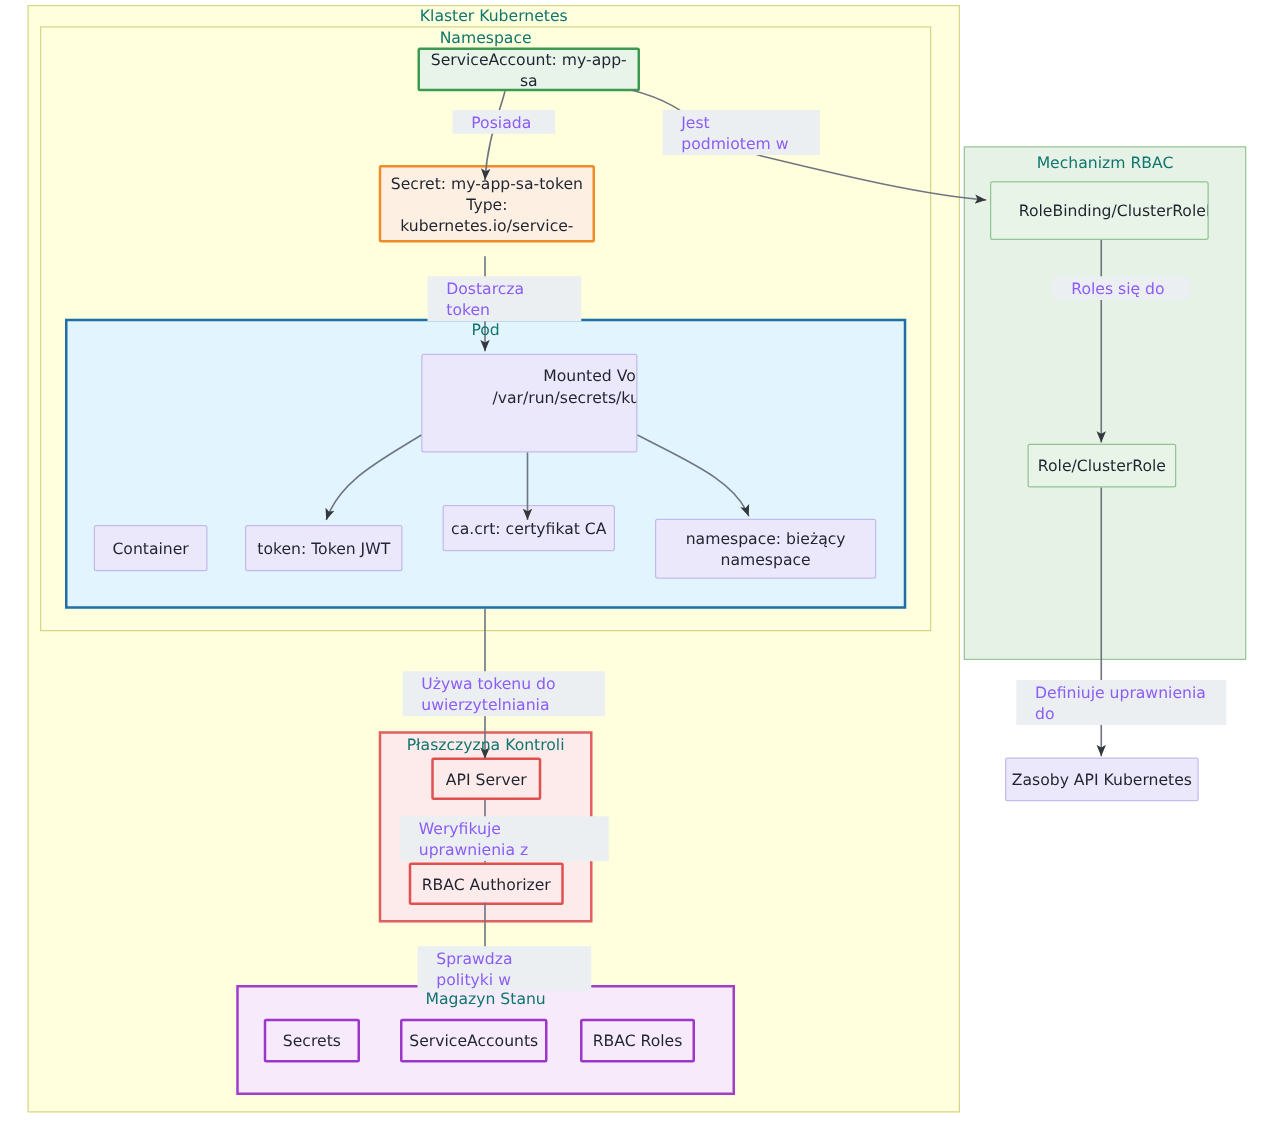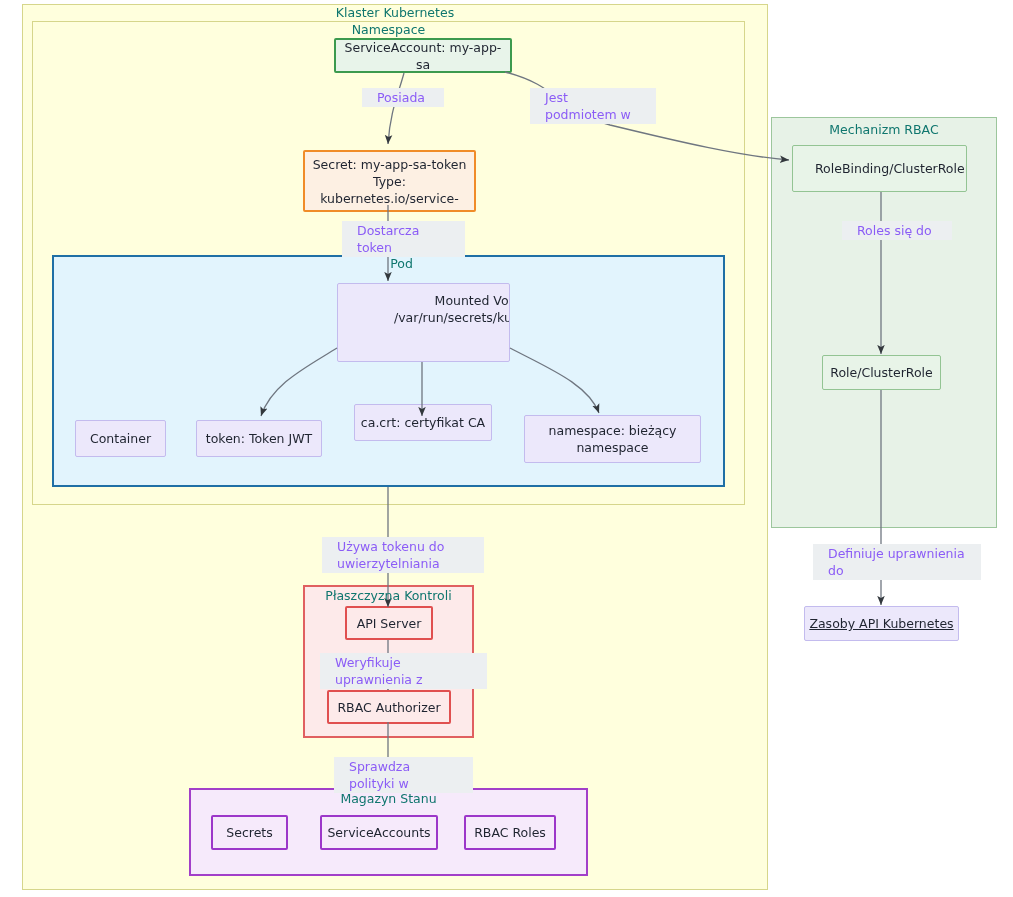--- a/index.html
+++ b/index.html
@@ -101,21 +101,21 @@
 
 <div id="canvas">
 
   <div class="grp g-cluster" style="left:22px; top:4px; width:746px; height:886px;"></div>
   <div class="grp-title" style="left:22px; top:5px; width:746px;">Klaster Kubernetes</div>
 
   <div class="grp g-namespace" style="left:32px; top:21px; width:713px; height:484px;"></div>
   <div class="grp-title" style="left:32px; top:22px; width:713px;">Namespace</div>
 
   <div class="grp g-pod" style="left:52px; top:255px; width:673px; height:232px;"></div>
-  <div class="grp-title" style="left:52px; top:256px; width:673px;margin-left:13px;">Pod</div>
+  <div class="grp-title" style="left:52px; top:256px; width:673px;">Pod</div>
 
   <div class="grp g-rbac" style="left:771px; top:117px; width:226px; height:411px;"></div>
   <div class="grp-title" style="left:771px; top:122px; width:226px;">Mechanizm RBAC</div>
 
   <div class="grp g-control" style="left:303px; top:585px; width:171px; height:153px;"></div>
   <div class="grp-title" style="left:303px; top:588px; width:171px;">Płaszczyzna Kontroli</div>
 
   <div class="grp g-store" style="left:189px; top:788px; width:399px; height:88px;"></div>
   <div class="grp-title" style="left:189px; top:791px; width:399px;">Magazyn Stanu</div>
 
@@ -165,21 +165,21 @@
   <div class="edge-label" style="left:813px; top:544px; width:138px;">Definiuje uprawnienia do</div>
 
   <div class="edge-label" style="left:320px; top:653px; width:137px;">Weryfikuje uprawnienia z</div>
 
   <div class="edge-label" style="left:334px; top:757px; width:109px;">Sprawdza polityki w</div>
 
   <div class="node n-green" style="left:334px; top:38px; width:178px; height:35px;">
     <span class="node-label">ServiceAccount: my-app-sa</span>
   </div>
 
-  <div class="node n-orange" style="left:303px; top:150px; width:173px; height:62px; white-space:pre-line;">
+  <div class="node n-orange" style="left:303px; top:132px; width:173px; height:62px; white-space:pre-line;">
     <span class="node-label">Secret: my-app-sa-token
 Type:
 kubernetes.io/service-</span>
   </div>
 
   <div class="node n-purple thin" style="left:337px; top:283px; width:173px; height:79px; align-items:flex-start;">
     <span style="position:absolute; left:56px; top:8px; white-space:nowrap;">
       <span style="display:block; text-align:center;">Mounted Volu</span>
       <span style="display:block; text-align:center;">/var/run/secrets/kubernete</span>
     </span>
@@ -203,21 +203,21 @@
   </div>
 
   <div class="node n-greenlt thin clip" style="left:792px; top:145px; width:175px; height:47px;">
     <span class="node-label">RoleBinding/ClusterRoleBinc</span>
   </div>
 
   <div class="node n-greenlt thin" style="left:822px; top:355px; width:119px; height:35px;">
     <span class="node-label">Role/ClusterRole</span>
   </div>
 
-  <div class="node n-purple thin" style="left:804px; top:606px; width:155px; height:35px;text-decoration:underline;">
+  <div class="node n-purple thin" style="left:804px; top:606px; width:155px; height:35px;">
     <span class="node-label">Zasoby API Kubernetes</span>
   </div>
 
   <div class="node n-red" style="left:345px; top:606px; width:88px; height:34px;">
     <span class="node-label">API Server</span>
   </div>
 
   <div class="node n-red" style="left:327px; top:690px; width:124px; height:34px;">
     <span class="node-label">RBAC Authorizer</span>
   </div>

